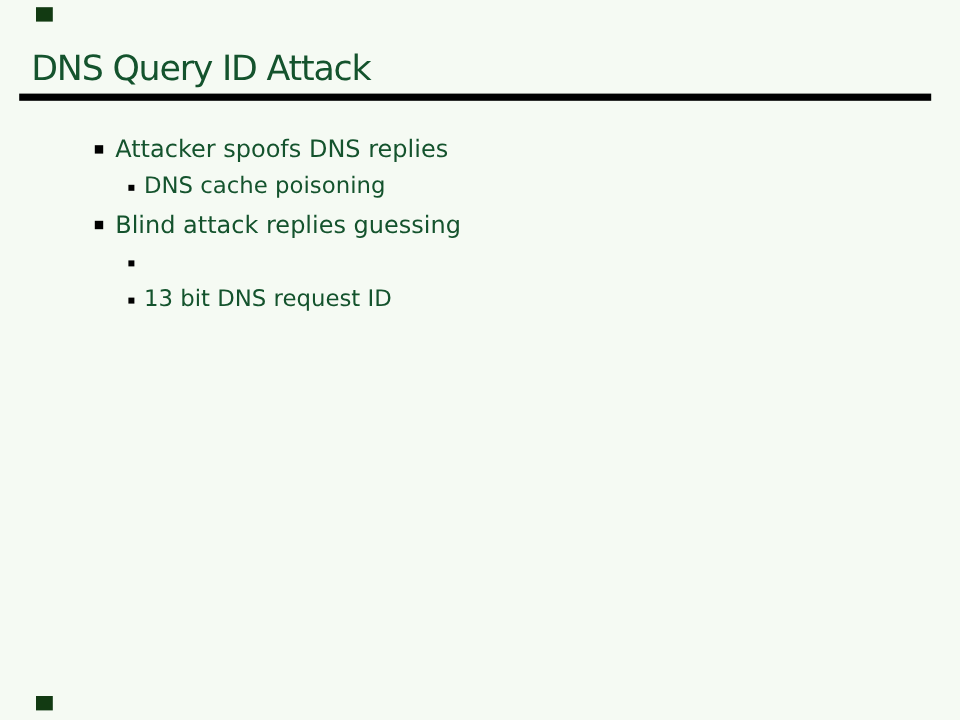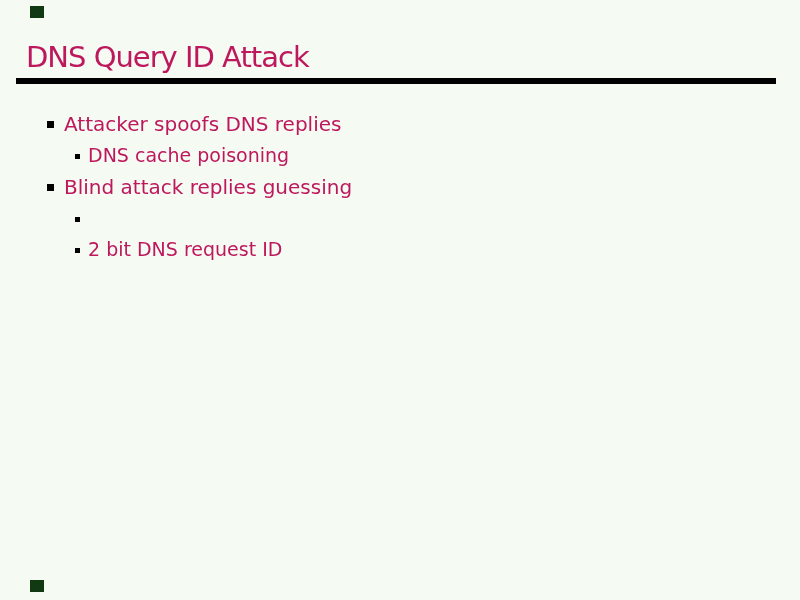--- a/index.html
+++ b/index.html
@@ -7,21 +7,21 @@
     padding: 0;
     background: #ffffff;
   }
   .slide {
     position: relative;
     width: 800px;
     height: 600px;
     overflow: hidden;
     background: #f5faf3;
     font-family: "DejaVu Sans", "Liberation Sans", sans-serif;
-    color: #be185d;
+    color: #14532d;
   }
   .corner-marker {
     position: absolute;
     left: 30px;
     width: 14px;
     height: 12px;
     background: #123a12;
   }
   .corner-marker.top { top: 6px; }
   .corner-marker.bottom { top: 580px; }
@@ -50,20 +50,21 @@
     right: 0;
     margin: 0;
     padding: 0;
     list-style: none;
   }
   .bullets li {
     display: flex;
     align-items: flex-start;
     height: 31.5px;
     white-space: nowrap;
+    margin-left: 32px;
   }
   .bullets li.l1 {
     padding-left: 47px;
     font-size: 20px;
   }
   .bullets li.l2 {
     padding-left: 75px;
     font-size: 19px;
   }
   .sq {
@@ -105,19 +106,19 @@
     </li>
     <li class="l1">
       <span class="sq"></span>
       <span>Blind attack replies guessing</span>
     </li>
     <li class="l2">
       <span class="sq"></span>
     </li>
     <li class="l2">
       <span class="sq"></span>
-      <span>2 bit DNS request ID</span>
+      <span>13 bit DNS request ID</span>
     </li>
   </ul>
 
   <div class="corner-marker bottom"></div>
 
 </div>
 
 </body></html>

